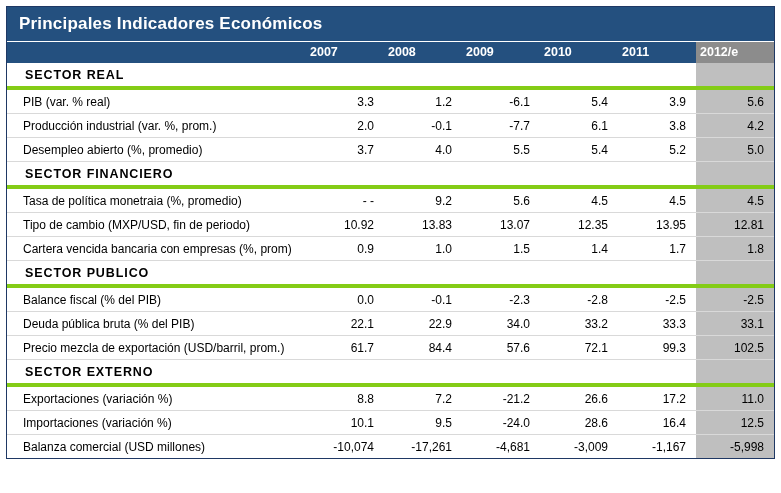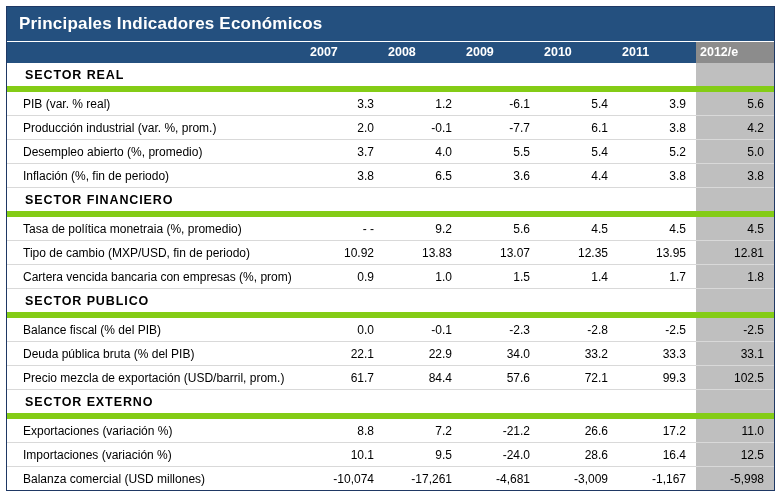--- a/index.html
+++ b/index.html
@@ -81,21 +81,21 @@
   }
   tbody td.num {
     text-align: right;
     font-size: 12px;
   }
   tbody td.est {
     background: #bfbfbf;
     text-align: right;
   }
   tbody tr.section td {
-    border-bottom: 6px solid #84cc16;
+    border-bottom: 4px solid #84cc16;
   }
   tbody tr:last-child td {
     border-bottom: none;
   }
 </style>
 </head>
 <body>
 
 <div class="doc">
   <div class="frame">
@@ -153,29 +153,20 @@
           </tr>
           <tr>
             <td class="label">Desempleo abierto (%, promedio)</td>
             <td class="num">3.7</td>
             <td class="num">4.0</td>
             <td class="num">5.5</td>
             <td class="num">5.4</td>
             <td class="num">5.2</td>
             <td class="est">5.0</td>
           </tr>
-          <tr>
-            <td class="label">Inflación (%, fin de periodo)</td>
-            <td class="num">3.8</td>
-            <td class="num">6.5</td>
-            <td class="num">3.6</td>
-            <td class="num">4.4</td>
-            <td class="num">3.8</td>
-            <td class="est">3.8</td>
-          </tr>
           <tr class="section">
             <td class="label">SECTOR FINANCIERO</td>
             <td class="num">&nbsp;</td>
             <td class="num">&nbsp;</td>
             <td class="num">&nbsp;</td>
             <td class="num">&nbsp;</td>
             <td class="num">&nbsp;</td>
             <td class="est">&nbsp;</td>
           </tr>
           <tr>

